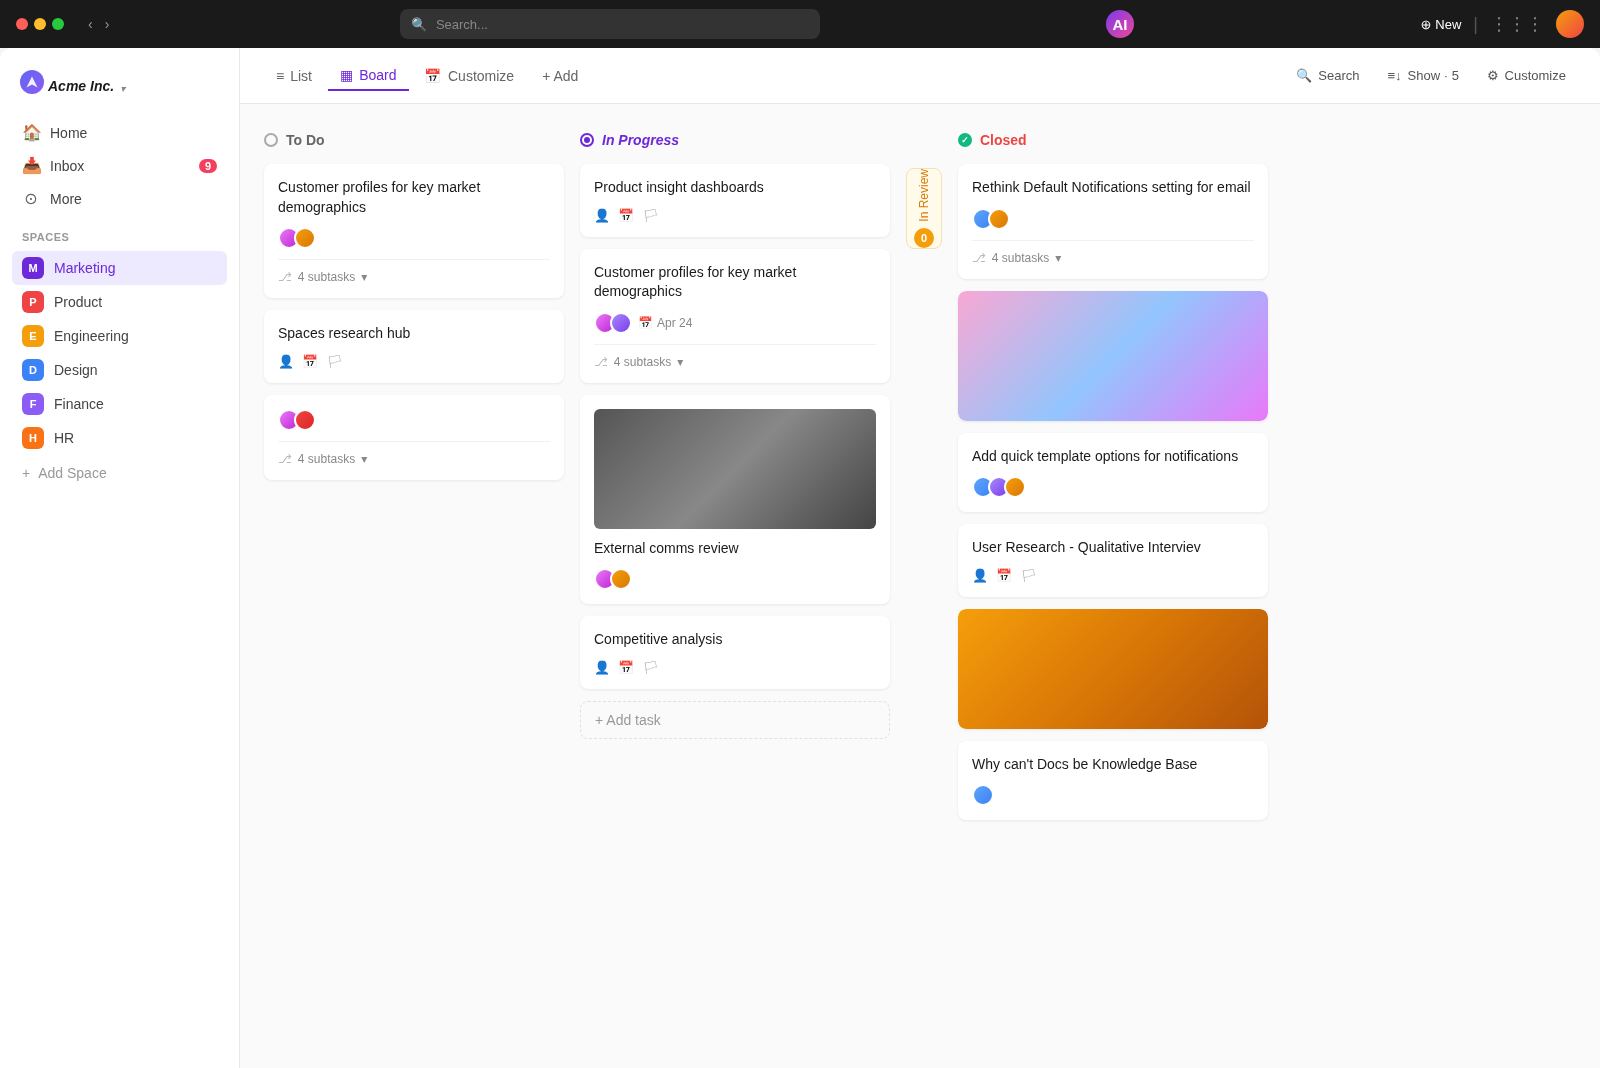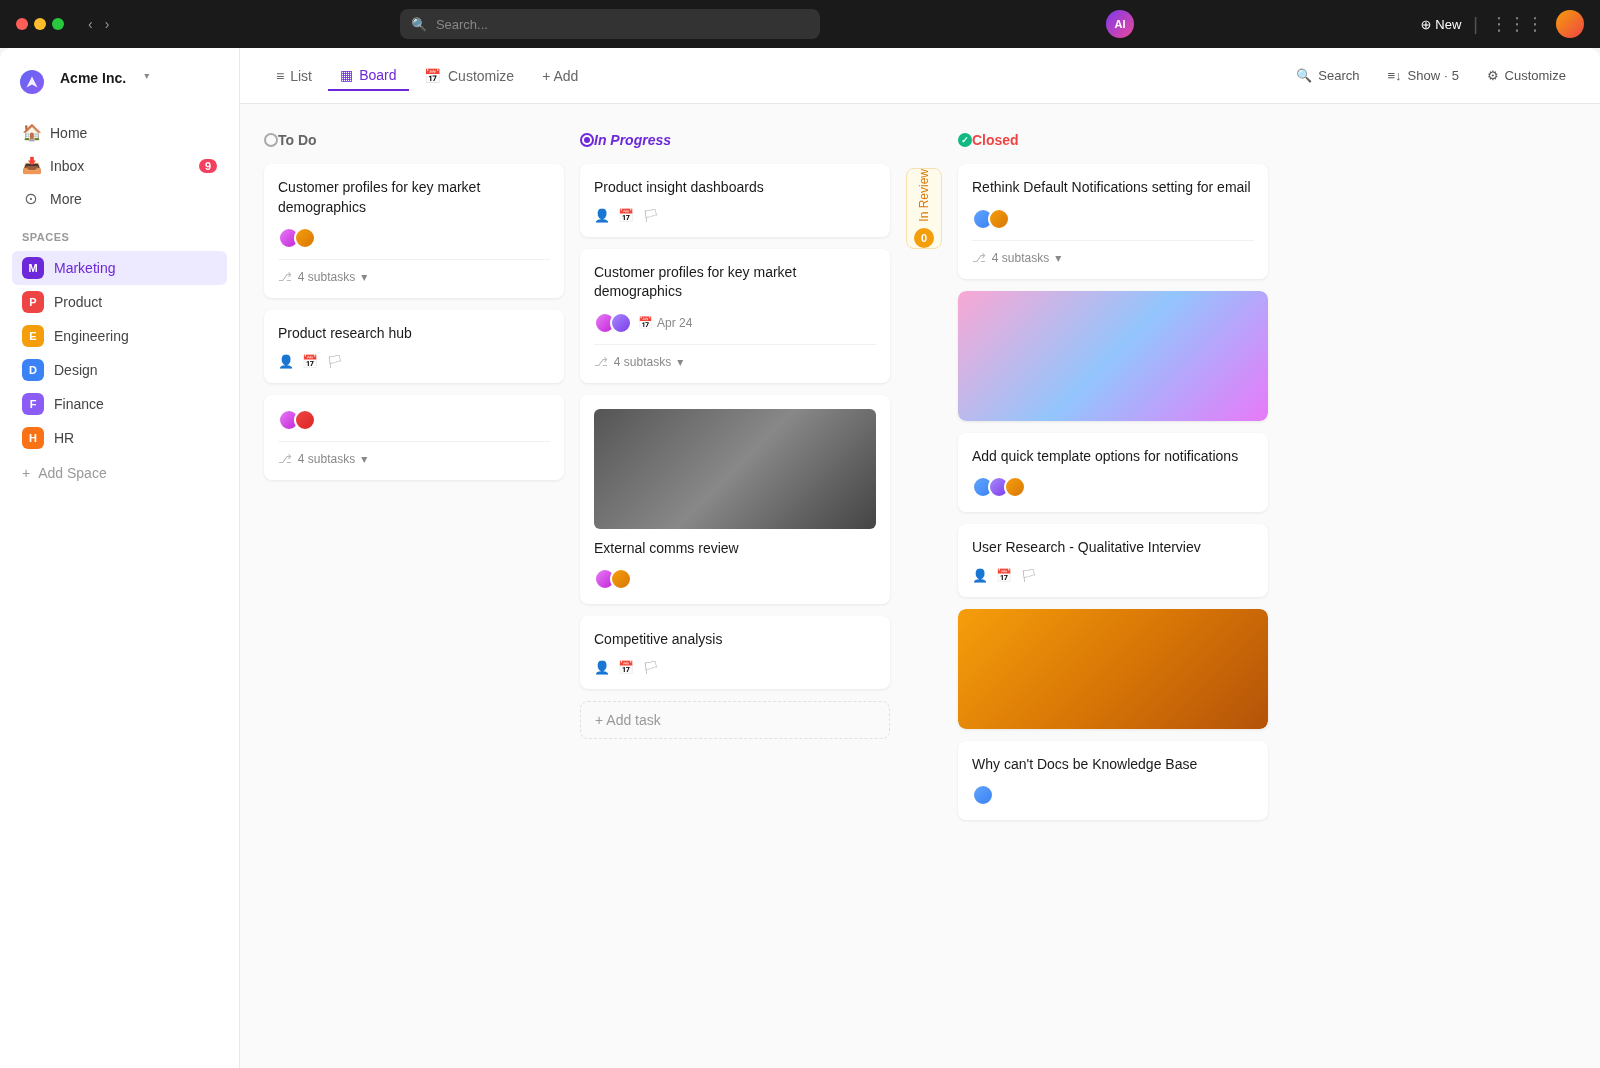--- a/index.html
+++ b/index.html
@@ -31,21 +31,21 @@
       display: flex;
       align-items: center;
       padding: 0 12px;
       gap: 8px;
     }
     .search-bar-text { color: #888; font-size: 13px; }
     .ai-badge {
       width: 28px; height: 28px; border-radius: 50%;
       background: linear-gradient(135deg, #7c3aed, #ec4899);
       display: flex; align-items: center; justify-content: center;
-      color: white; font-size: 11px; font-weight: 600; cursor: pointer;
+      color: white; font-size: 15px; font-weight: 600; cursor: pointer;
     }
     .top-right { display: flex; align-items: center; gap: 12px; margin-left: auto; }
     .new-btn {
       display: flex; align-items: center; gap: 4px;
       color: white; font-size: 13px; cursor: pointer;
     }
     .grid-icon { color: #888; cursor: pointer; font-size: 18px; }
     .user-avatar { width: 28px; height: 28px; border-radius: 50%; background: linear-gradient(135deg, #f59e0b, #ef4444); cursor: pointer; }
 
     
@@ -55,23 +55,24 @@
     .sidebar {
       width: 240px;
       background: white;
       border-right: 1px solid #e8e8e8;
       display: flex;
       flex-direction: column;
       flex-shrink: 0;
       padding: 16px 12px;
     }
     .workspace-header {
-      display: flex; align-items: flex-start; gap: 16px;
+      display: flex; align-items: flex-end; gap: 4px;
       padding: 6px 8px; border-radius: 6px; cursor: pointer;
       margin-bottom: 16px;
+      font-style: italic;
     }
     .workspace-logo {
       width: 24px; height: 24px; border-radius: 50%;
       background: linear-gradient(135deg, #6366f1, #8b5cf6);
       display: flex; align-items: center; justify-content: center;
     }
     .workspace-logo svg { width: 14px; height: 14px; }
     .workspace-name { font-size: 14px; font-weight: 600; color: #1a1a1a; }
     .workspace-chevron { font-size: 10px; color: #888; margin-left: 2px; }
 
@@ -125,21 +126,21 @@
     
     .board {
       flex: 1; overflow-x: auto; overflow-y: hidden;
       padding: 24px; display: flex; gap: 16px; align-items: flex-start;
       background: #fafafa;
     }
 
     
     .column { width: 300px; flex-shrink: 0; display: flex; flex-direction: column; gap: 12px; }
     .column-header {
-      display: flex; align-items: center; 
+      display: flex; align-items: center; gap: 8px;
       padding: 4px 0; font-size: 14px; font-weight: 600;
     }
     .col-title-todo { color: #666; }
     .col-title-inprogress { color: #6d28d9; font-style: italic; }
     .col-title-closed { color: #ef4444; }
     .col-dot-todo { width: 14px; height: 14px; border-radius: 50%; border: 2px solid #aaa; }
     .col-dot-inprogress { width: 14px; height: 14px; border-radius: 50%; border: 2px solid #6d28d9; background: transparent; position: relative; }
     .col-dot-closed { width: 14px; height: 14px; border-radius: 50%; background: #10b981; display: flex; align-items: center; justify-content: center; color: white; font-size: 9px; }
 
     
@@ -340,21 +341,21 @@
             <div class="avatar-sm" style="background:linear-gradient(135deg,#f59e0b,#d97706);"></div>
           </div>
           <div class="subtasks-row">
             <span class="subtasks-icon">⎇</span>
             <span>4 subtasks</span>
             <span>▾</span>
           </div>
         </div>
 
         <div class="card">
-          <div class="card-title">Product research hub</div>
+          <div class="card-title">Spaces research hub</div>
           <div class="card-meta">
             <span class="meta-icon">👤</span>
             <span class="meta-icon">📅</span>
             <span class="meta-icon">🏳</span>
           </div>
         </div>
 
         <div class="card">
           <div class="avatars">
             <div class="avatar-sm" style="background:linear-gradient(135deg,#e879f9,#c026d3);"></div>

